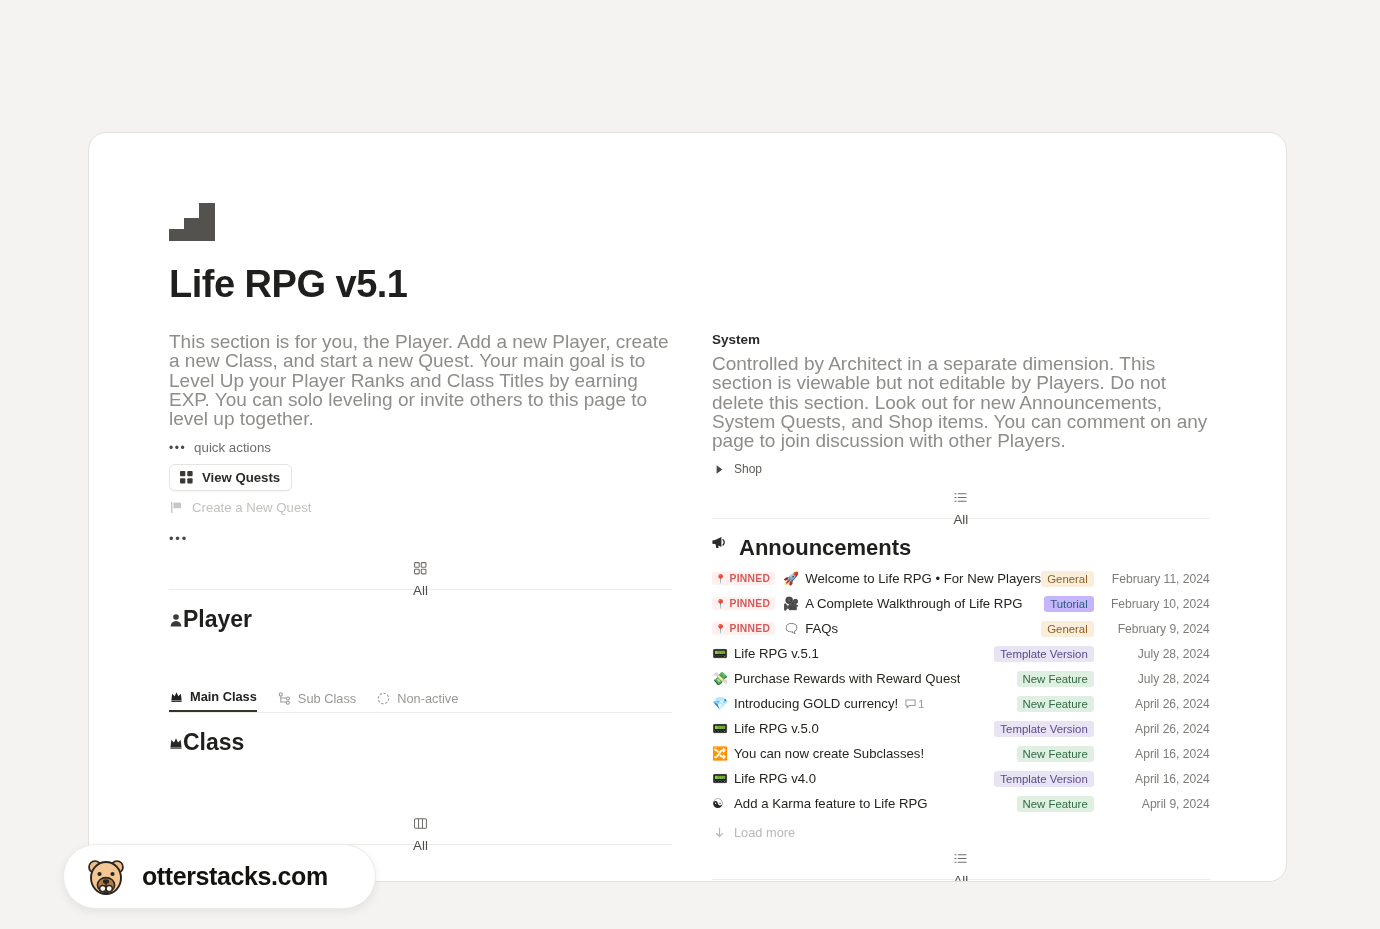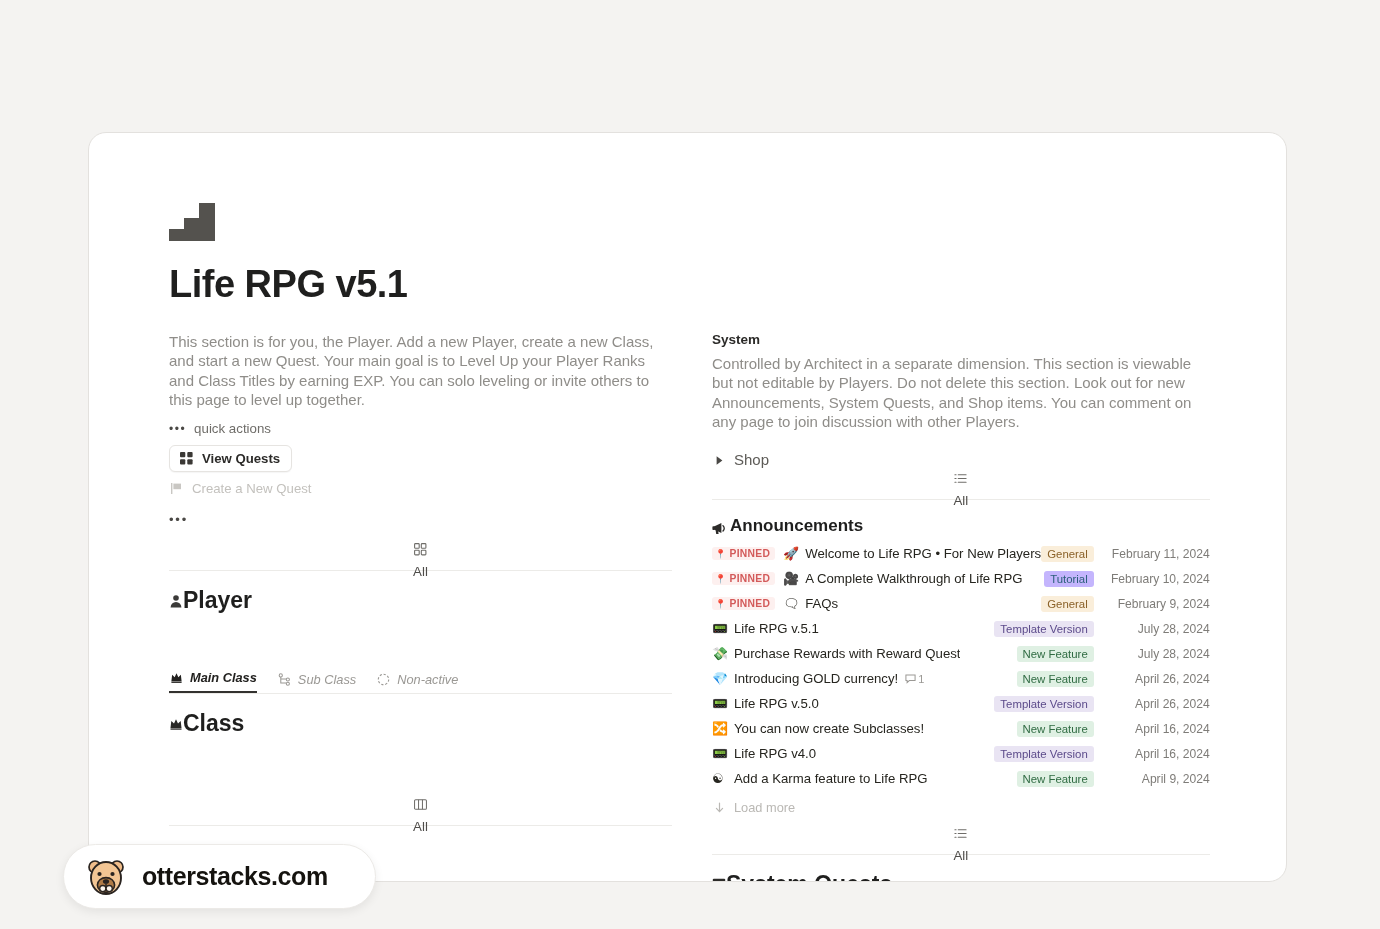--- a/index.html
+++ b/index.html
@@ -50,31 +50,31 @@
   }
   .col { width: 503px; }
 
   .col-head {
     font-size: 13.5px;
     font-weight: 700;
     color: #2c2b29;
     margin-bottom: 7px;
   }
   .col-desc {
-    font-size: 15px;
+    font-size: 19px;
     line-height: 19.3px;
     color: #8f8d89;
   }
 
   
   .mini-row {
     display: flex;
-    align-items: flex-end;
+    align-items: flex-start;
     gap: 7px;
-    font-size: 15px;
+    font-size: 12px;
     color: #5d5b57;
     height: 25px;
   }
   .mini-ico {
     display: inline-flex;
     align-items: center;
     justify-content: center;
     width: 15px; height: 15px;
     flex: 0 0 15px;
     color: #6f6d69;
@@ -133,21 +133,21 @@
     font-size: 23px;
     font-weight: 700;
     color: #1f1f1e;
   }
   .db-title .gi { font-size: 15px; color: #3b3a38; display: inline-flex; }
 
   .spacer-60 { height: 56px; }
   .spacer-50 { height: 48px; }
 
   
-  .tabs { display: flex; gap: 20px; align-items: flex-end; font-style: italic; }
+  .tabs { display: flex; gap: 20px; align-items: flex-end; }
   .tab {
     display: flex; align-items: center; gap: 6px;
     font-size: 12.8px;
     color: #9a9894;
     padding-bottom: 6px;
     cursor: pointer;
   }
   .tab.active { color: #22211f; font-weight: 600; border-bottom: 2px solid #33322f; }
 
   
@@ -159,22 +159,22 @@
     font-size: 12.2px; font-weight: 500;
     padding: 2px 7px;
     border-radius: 4px;
   }
   .kb-chip .bullet { font-size: 13px; line-height: 1; }
   .kb-count { font-size: 12.2px; color: #a5a39f; }
   .kb-hidden { font-size: 16px; color: #b9b7b3; margin-left: auto; }
 
   
   .ann-title {
-    display: flex; align-items: flex-end; gap: 3px;
-    font-size: 17px; font-weight: 700; color: #1f1f1e;
+    display: flex; align-items: flex-start; gap: 12px;
+    font-size: 22px; font-weight: 700; color: #1f1f1e;
     margin-top: 16px;
   }
   .ann-title .gi { font-size: 15px; }
   .ann-list { margin-top: 5px; }
   .ann-row {
     display: flex;
     align-items: center;
     height: 25px;
     font-size: 13.2px;
     color: #26251f;

